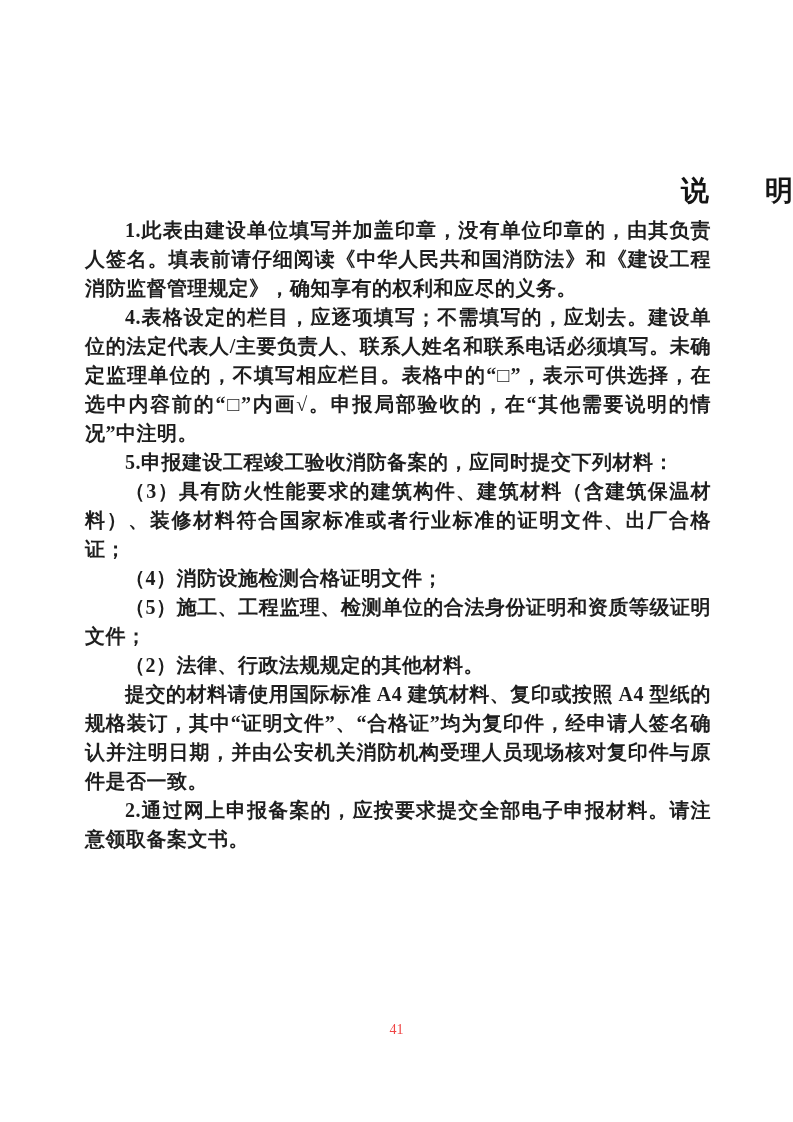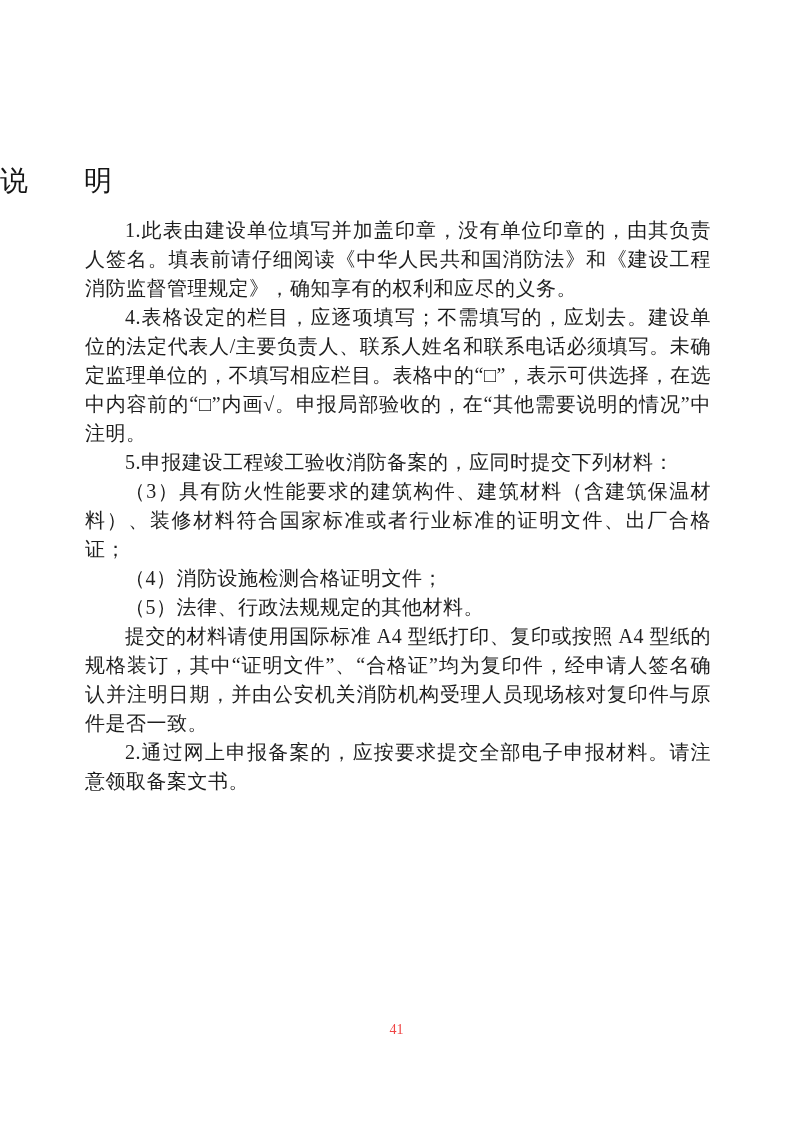--- a/index.html
+++ b/index.html
@@ -11,46 +11,47 @@
     position: relative;
     width: 793px;
     height: 1122px;
     background: #ffffff;
     font-family: "Liberation Serif", serif;
     color: #1e1e1e;
     overflow: hidden;
   }
   .doc-title {
     position: absolute;
-    top: 165px;
+    top: 175px;
     left: 0;
     width: 100%;
     margin: 0;
-    text-align: left;
+    text-align: right;
     font-family: "Liberation Sans", sans-serif;
-    font-weight: normal;
+    font-weight: bold;
     font-size: 28px;
     line-height: 32px;
     color: #151515;
     white-space: pre;
   }
   .doc-body {
     position: absolute;
     left: 85px;
     top: 216px;
     width: 626px;
   }
   .doc-body p {
     margin: 0;
     font-size: 20px;
     line-height: 29px;
     letter-spacing: 0.5px;
     text-align: justify;
     text-indent: 2em;
     word-break: break-all;
+    font-weight: bold;
   }
   .page-footer {
     position: absolute;
     top: 1022px;
     left: 0;
     width: 100%;
     text-align: center;
     font-size: 14px;
     line-height: 16px;
     color: #ef4444;
@@ -61,21 +62,22 @@
 
 <div class="page">
   <h1 class="doc-title">说　　明</h1>
 
   <div class="doc-body">
     <p>1.此表由建设单位填写并加盖印章，没有单位印章的，由其负责人签名。填表前请仔细阅读《中华人民共和国消防法》和《建设工程消防监督管理规定》，确知享有的权利和应尽的义务。</p>
     <p>4.表格设定的栏目，应逐项填写；不需填写的，应划去。建设单位的法定代表人/主要负责人、联系人姓名和联系电话必须填写。未确定监理单位的，不填写相应栏目。表格中的“□”，表示可供选择，在选中内容前的“□”内画√。申报局部验收的，在“其他需要说明的情况”中注明。</p>
     <p>5.申报建设工程竣工验收消防备案的，应同时提交下列材料：</p>
     <p>（3）具有防火性能要求的建筑构件、建筑材料（含建筑保温材料）、装修材料符合国家标准或者行业标准的证明文件、出厂合格证；</p>
     <p>（4）消防设施检测合格证明文件；</p>
-    <p>（5）法律、行政法规规定的其他材料。</p>
-    <p>提交的材料请使用国际标准 A4 型纸打印、复印或按照 A4 型纸的规格装订，其中“证明文件”、“合格证”均为复印件，经申请人签名确认并注明日期，并由公安机关消防机构受理人员现场核对复印件与原件是否一致。</p>
+    <p>（5）施工、工程监理、检测单位的合法身份证明和资质等级证明文件；</p>
+    <p>（2）法律、行政法规规定的其他材料。</p>
+    <p>提交的材料请使用国际标准 A4 建筑材料、复印或按照 A4 型纸的规格装订，其中“证明文件”、“合格证”均为复印件，经申请人签名确认并注明日期，并由公安机关消防机构受理人员现场核对复印件与原件是否一致。</p>
     <p>2.通过网上申报备案的，应按要求提交全部电子申报材料。请注意领取备案文书。</p>
   </div>
 
   <div class="page-footer">
     <span>41</span>
   </div>
 </div>
 
 </body></html>

